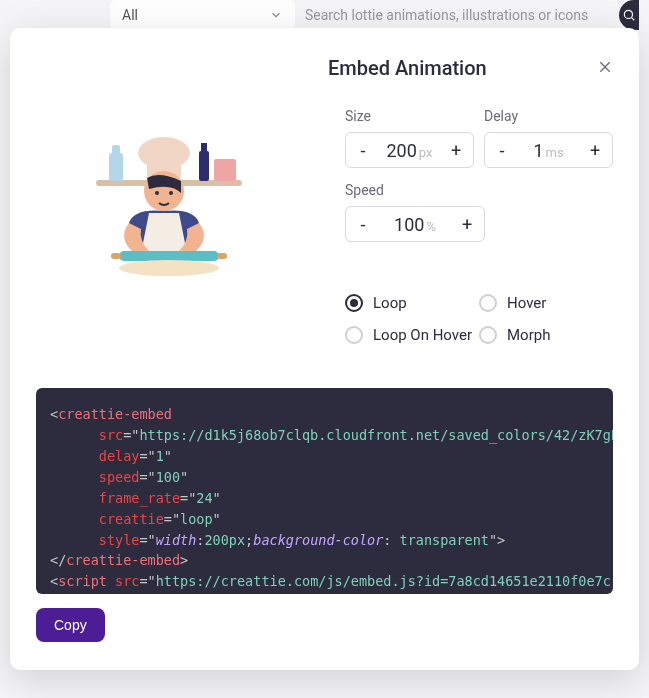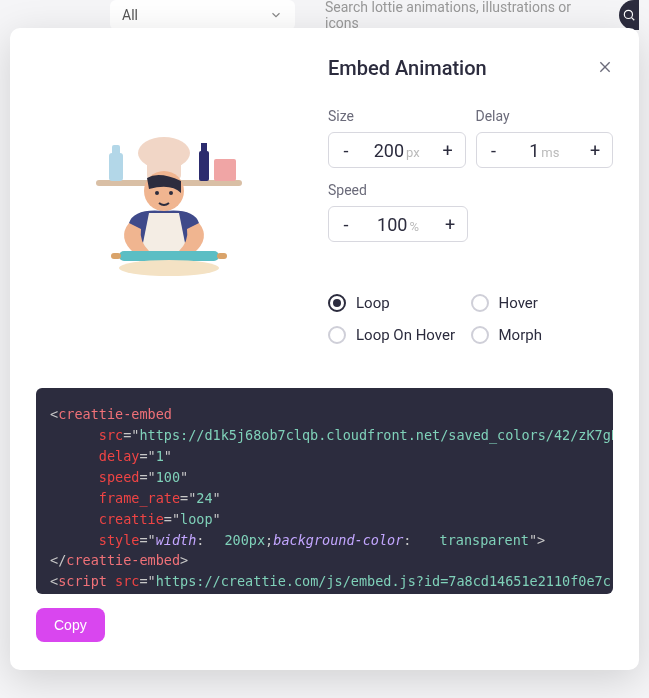--- a/index.html
+++ b/index.html
@@ -10,21 +10,21 @@
       font-family: -apple-system, BlinkMacSystemFont, "Segoe UI", Roboto, sans-serif;
       position: relative;
       overflow: hidden;
       color: #2c2c3e;
     }
     .bg-header {
       height: 30px;
       display: flex;
       align-items: center;
       padding: 0 10px;
-      gap: 20px;
+      gap: 0;
     }
     .bg-select {
       width: 185px;
       height: 30px;
       background: #fff;
       border-radius: 6px;
       display: flex;
       align-items: center;
       justify-content: space-between;
       padding: 0 12px;
@@ -74,21 +74,21 @@
       color: #2c2c3e;
     }
     .close-btn {
       font-size: 20px;
       color: #6b6b7a;
       cursor: pointer;
       line-height: 1;
     }
     .modal-body-top {
       display: flex;
-      gap: 26px;
+      gap: 43px;
     }
     .preview {
       width: 266px;
       height: 200px;
       display: flex;
       align-items: center;
       justify-content: center;
       flex-shrink: 0;
     }
     .controls {
@@ -195,25 +195,25 @@
       position: relative;
     }
     .code-block::-webkit-scrollbar { height: 10px; }
     .code-block::-webkit-scrollbar-track { background: #2c2c3e; border-radius: 5px; }
     .code-block::-webkit-scrollbar-thumb { background: #d0d0d8; border-radius: 5px; }
     .tok-tag { color: #f07178; }
     .tok-attr { color: #ef4444; }
     .tok-str { color: #7fd1b9; }
     .tok-punc { color: #c8c8c8; }
     .tok-prop { color: #c3a6ff; font-style: italic; }
-    .tok-val { color: #7fd1b9; margin-left: 20px; }
+    .tok-val { color: #7fd1b9; }
     .copy-btn {
       margin-top: 14px;
       align-self: flex-start;
-      background: #d946ef;
+      background: #4c1d95;
       color: #fff;
       border: none;
       border-radius: 8px;
       padding: 9px 18px;
       font-size: 14px;
       cursor: pointer;
     }
   </style>
 </head>
 <body>

